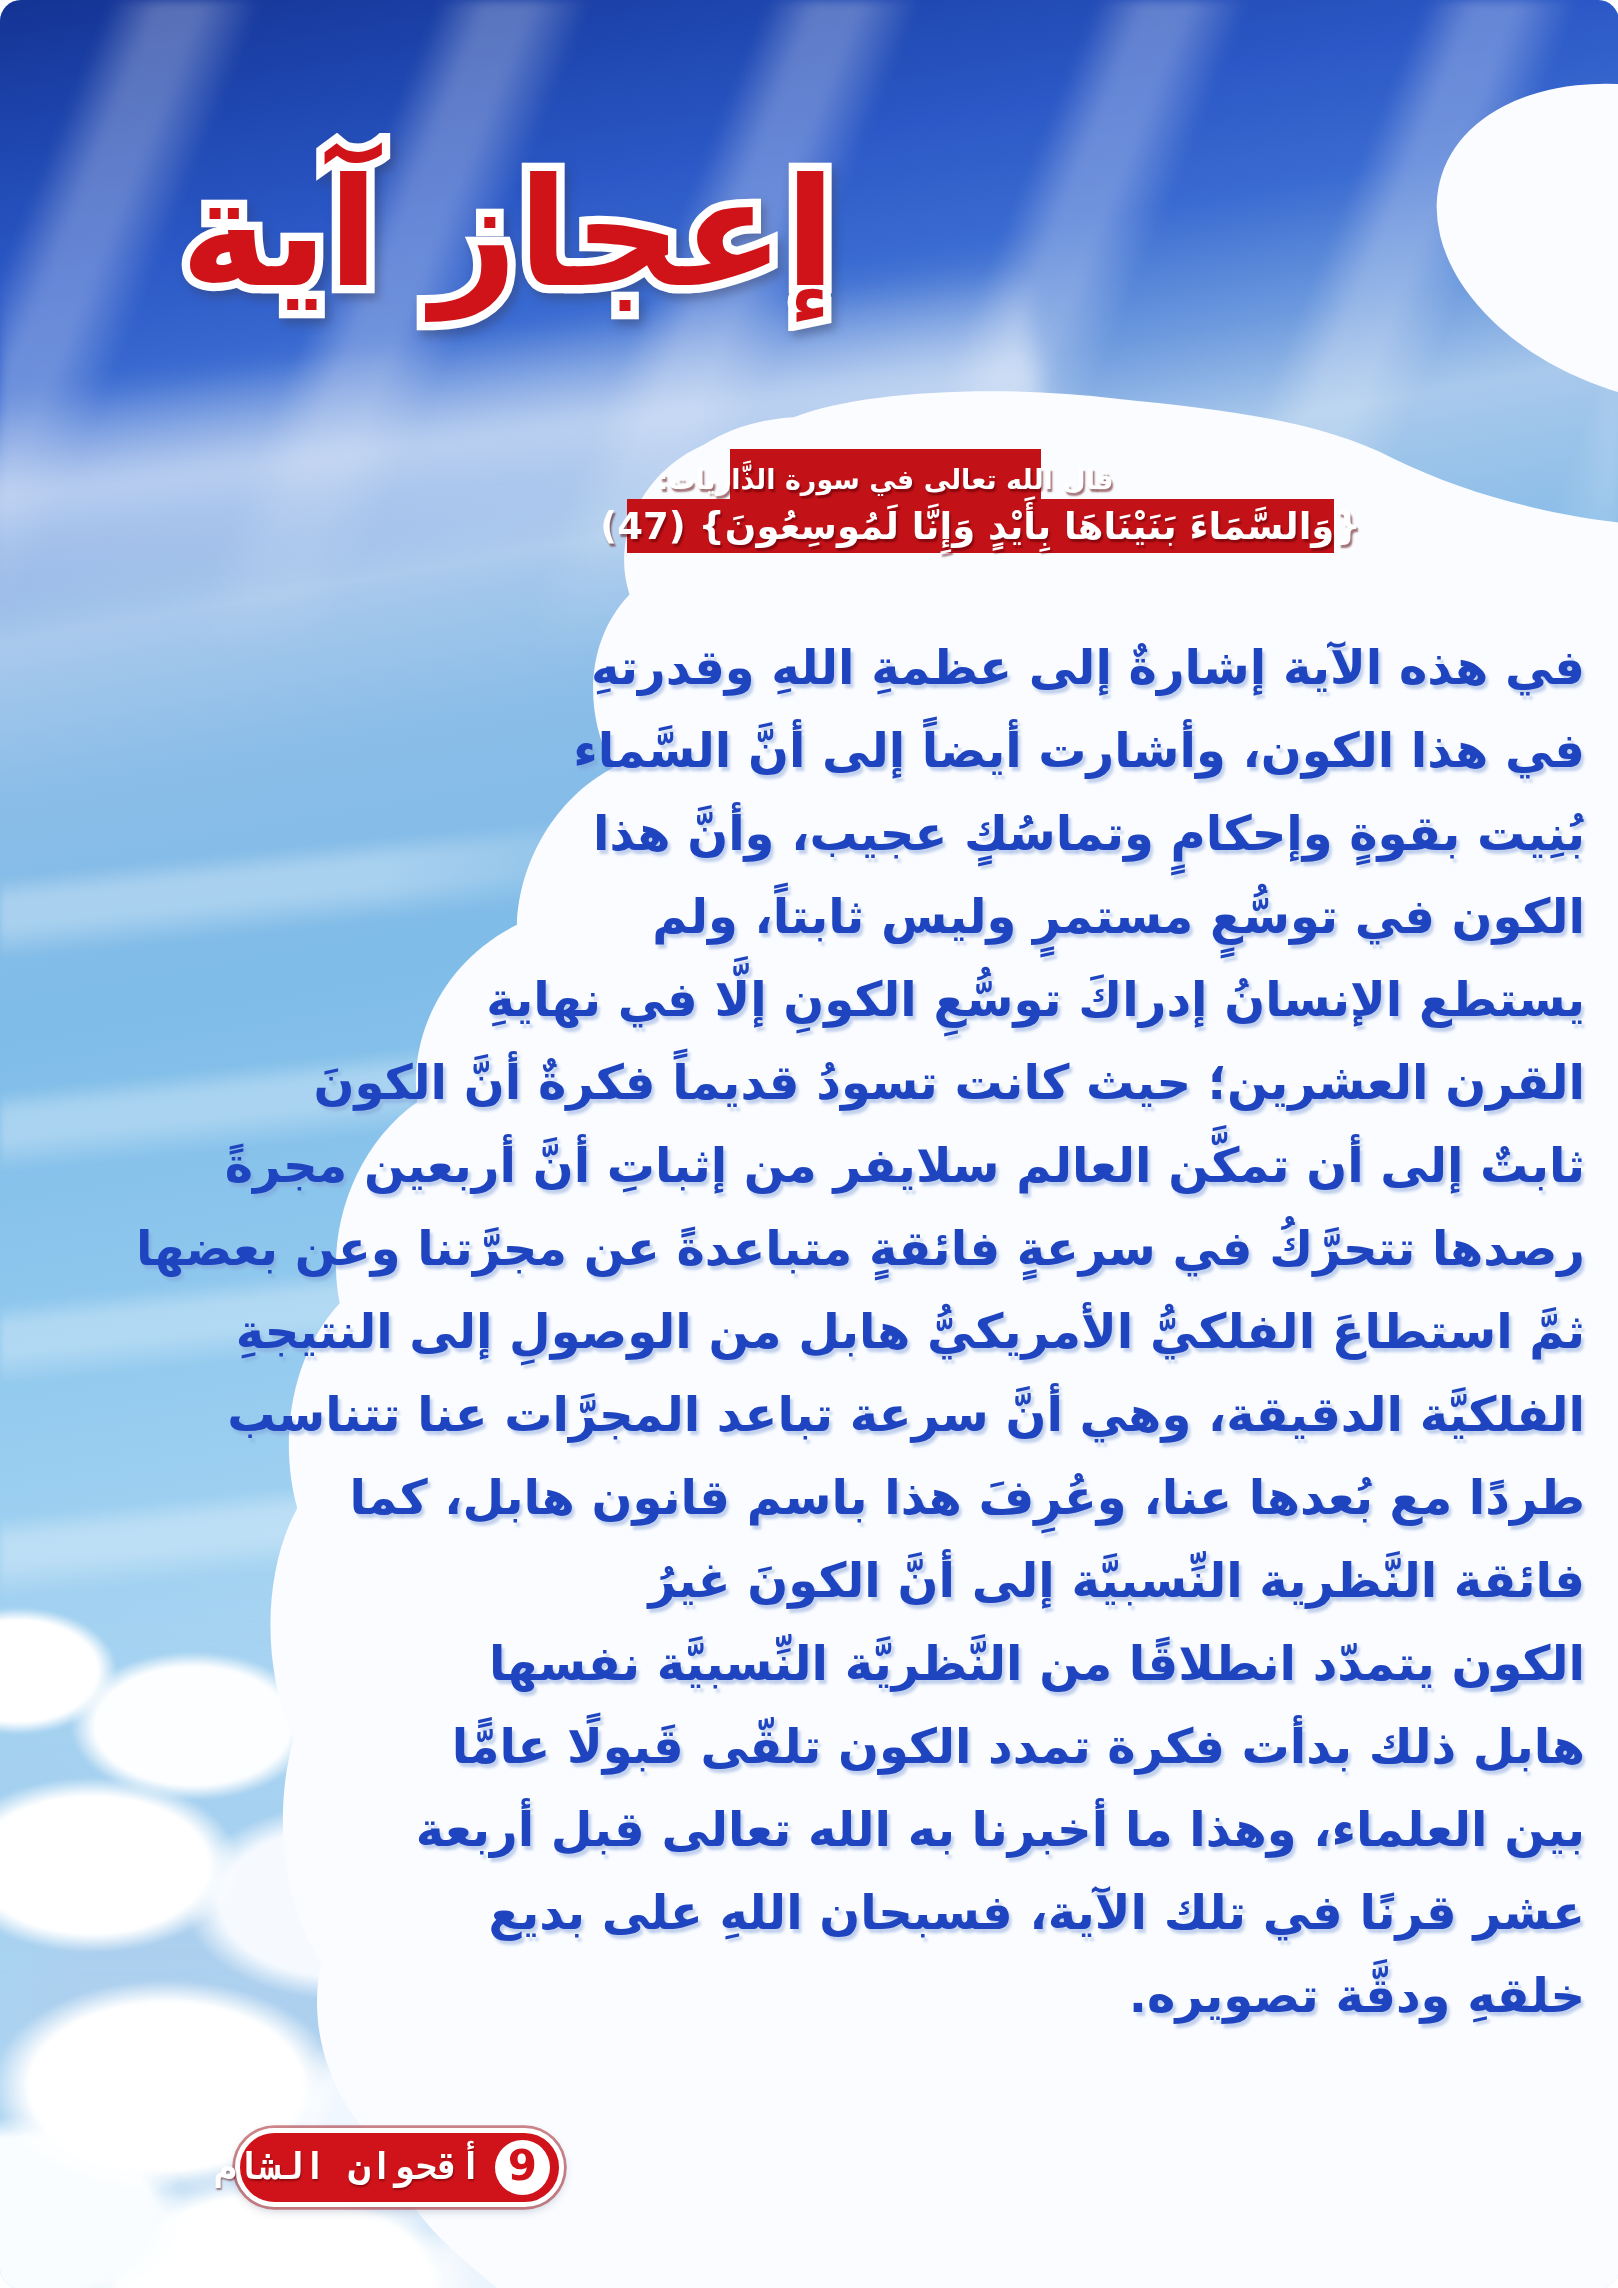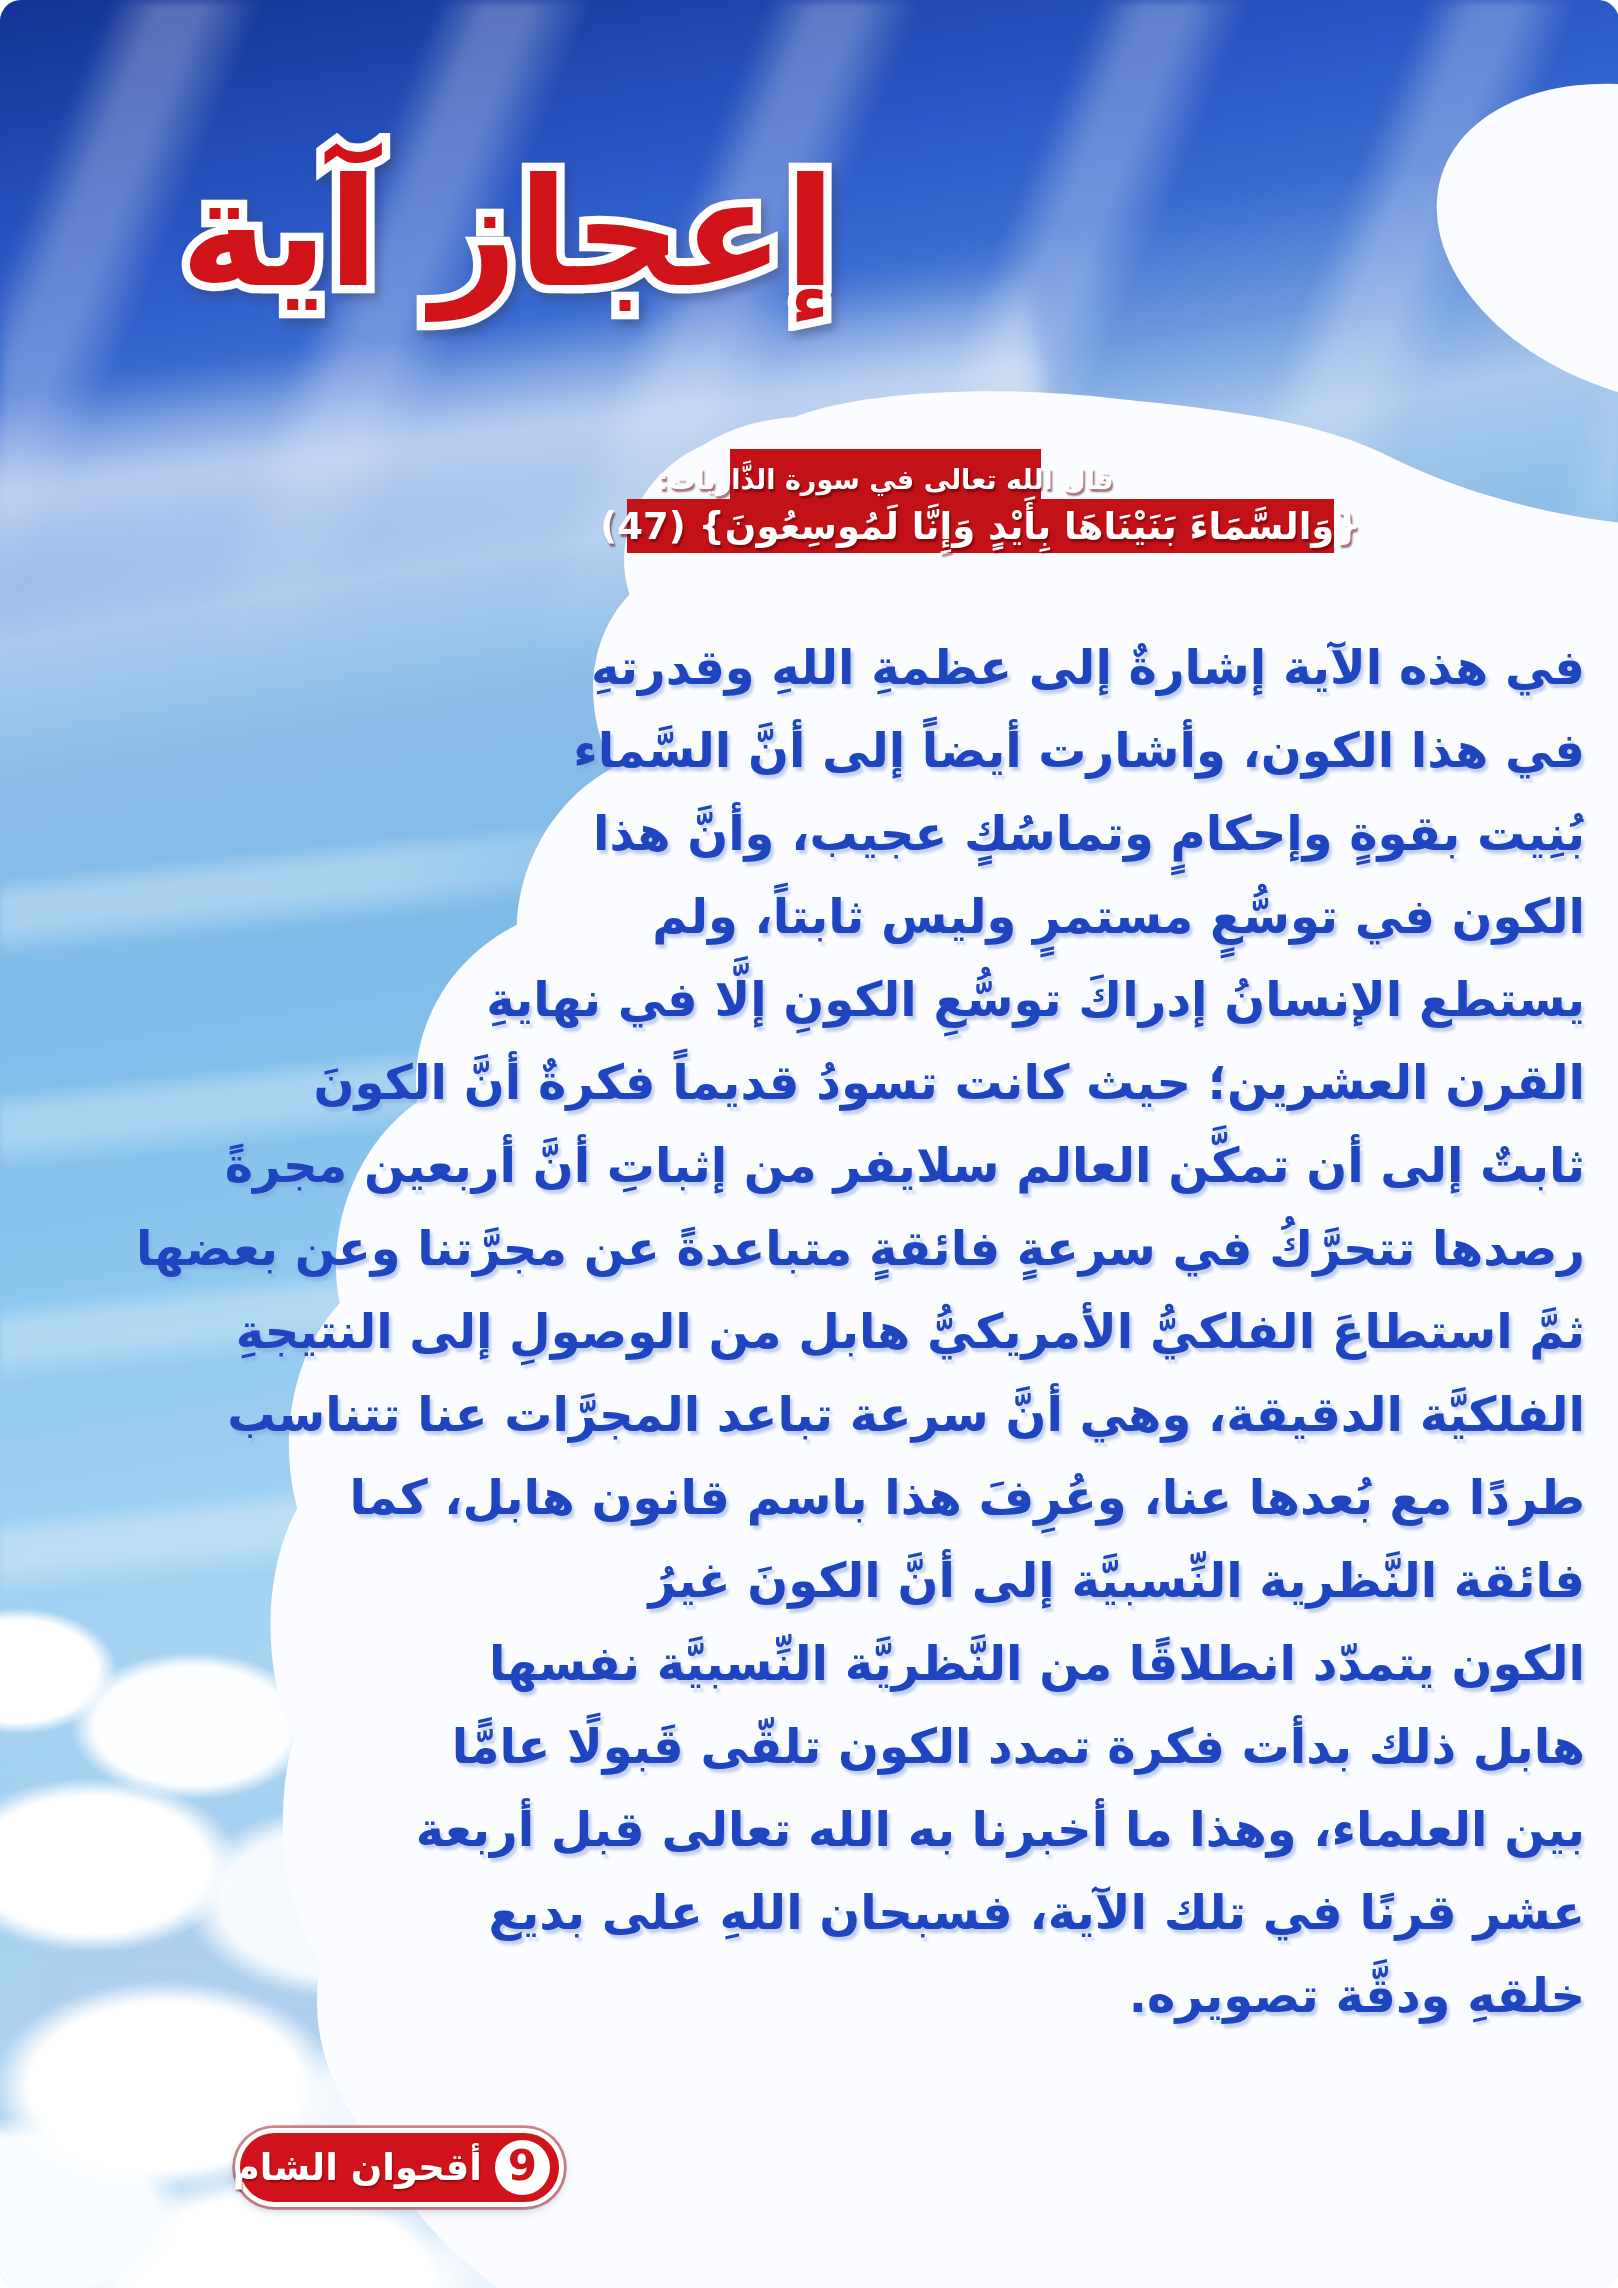--- a/index.html
+++ b/index.html
@@ -136,20 +136,21 @@
   }
   .page-number {
     color: #d0131a; font-size: 42px; font-weight: bold; line-height: 1;
     transform: translateY(-1.8px);
   }
   .brand-label {
     flex: 1 1 auto; text-align: right;
     color: #ffffff; font-size: 37px; font-weight: bold;
     text-shadow: 0.9px 1.8px 1.8px rgba(90,0,5,0.5);
     white-space: nowrap;
+    font-family: Liberation Mono, monospace;
   }
 </style>
 </head>
 <body>
 
 <div class="page">
 
   <div class="sky"></div>
   <div class="streaks-top"></div>
   <div class="band"></div>

